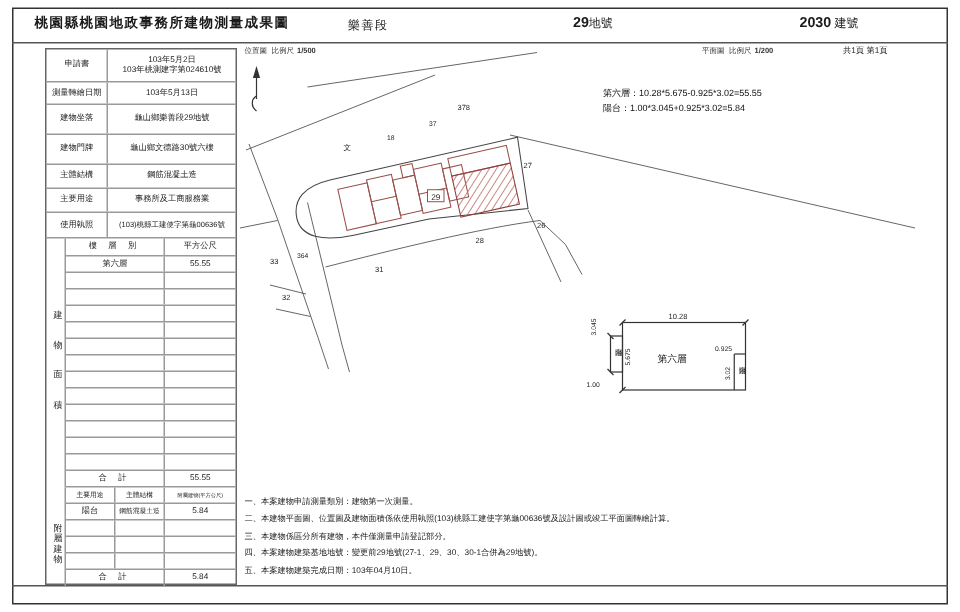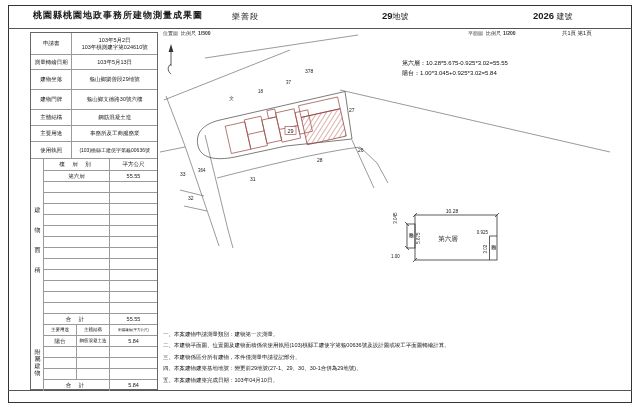--- a/index.html
+++ b/index.html
@@ -3,21 +3,21 @@
 <meta charset="utf-8">
 <style>
   html,body{margin:0;padding:0;background:#e8e8e8;}
   .page{position:relative;width:640px;height:408px;background:#fff;
         font-family:"Liberation Sans","DejaVu Sans",sans-serif;color:#1a1a1a;overflow:hidden;}
   .abs{position:absolute;}
   .pborder{left:8px;top:5px;width:622px;height:396px;border:1px solid #333;}
   .hline{left:8px;top:28px;width:624px;border-top:1px solid #555;}
   .bline{left:8px;top:390px;width:624px;border-top:1px solid #555;}
 
-  .title{left:33px;top:9px;font-size:9px;font-weight:600;letter-spacing:1px;}
+  .title{left:23px;top:9px;font-size:9px;font-weight:600;letter-spacing:1px;}
   .section{left:232px;top:11px;font-size:8px;letter-spacing:1px;}
   .parcel{left:382px;top:10px;font-size:8px;}
   .bldg{left:533px;top:10px;font-size:8px;}
   .num{font-weight:bold;font-size:9.5px;}
 
   .subl{left:163px;top:30px;font-size:5px;color:#333;}
   .subr{left:468px;top:30px;font-size:5px;color:#333;}
   .pageinfo{left:562px;top:30px;font-size:5.5px;color:#222;}
   .sc{font-weight:bold;margin-left:2px;}
   .lb{margin-right:3px;}
@@ -149,21 +149,21 @@
   <div class="abs pborder"></div>
   <div class="abs hline"></div>
   <div class="abs bline"></div>
 
   <div class="abs title">桃園縣桃園地政事務所建物測量成果圖</div>
   <div class="abs section">樂善段</div>
   <div class="abs parcel">
     <span class="num">29</span><span>地號</span>
   </div>
   <div class="abs bldg">
-    <span class="num">2026</span>
+    <span class="num">2030</span>
     <span>建號</span>
   </div>
 
   <div class="abs subl">
     <span class="lb">位置圖</span><span>比例尺</span><span class="sc">1/500</span>
   </div>
   <div class="abs subr">
     <span class="lb">平面圖</span><span>比例尺</span><span class="sc">1/200</span>
   </div>
   <div class="abs pageinfo">共1頁 第1頁</div>

